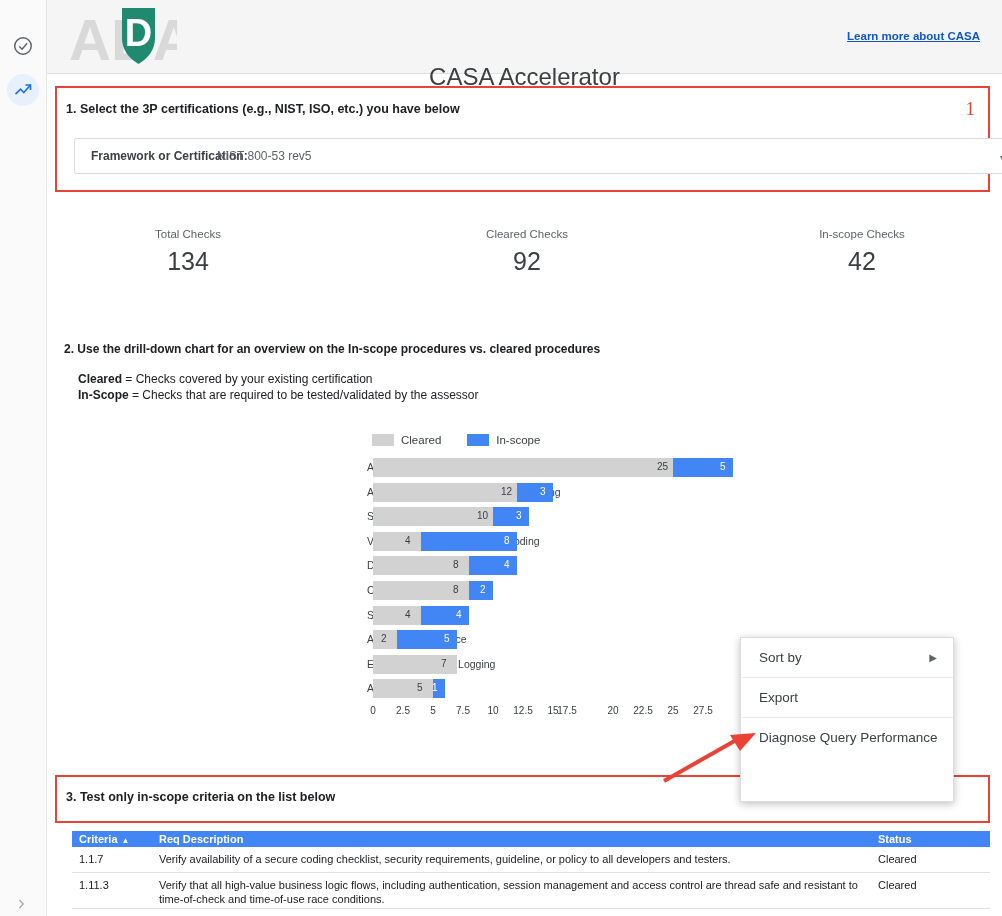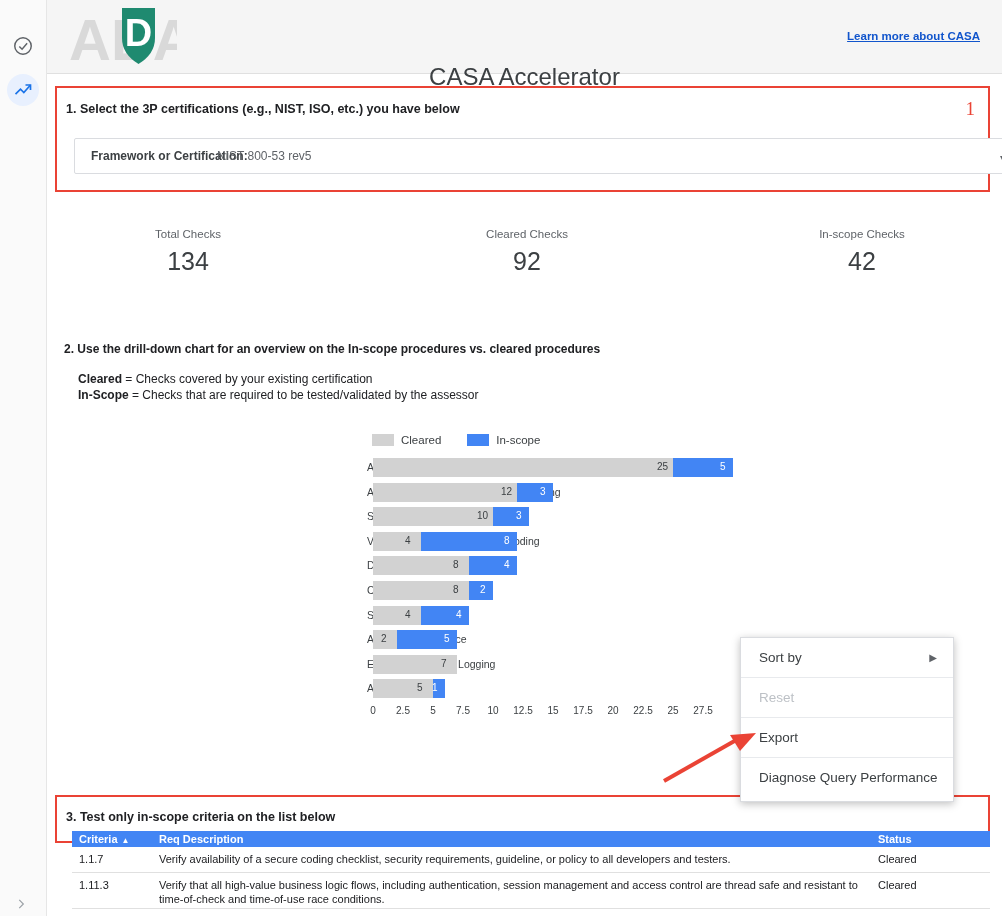--- a/index.html
+++ b/index.html
@@ -129,21 +129,21 @@
   .ctx-item:last-child { border-bottom: none; }
   .ctx-disabled { color: #bdc1c6; }
   .ctx-arrow { position: absolute; right: 16px; top: 0; font-size: 10px; color: #5f6368; }
 
   
   #ctx-arrow-anno { position: absolute; left: 660px; top: 725px; z-index: 45; }
 
   
   #section3 {
     position: absolute; left: 55px; top: 775px; width: 935px; height: 48px;
-    border: 2px solid #ea4335; background: #fff; margin-top: 20px;
+    border: 2px solid #ea4335; background: #fff;
   }
   #s3-title {
     position: absolute; left: 9px; top: 13px; font-size: 12.5px;
     font-weight: bold; color: #202124;
   }
   #table {
     position: absolute; left: 72px; top: 831px; width: 918px;
   }
   #thead {
     position: relative; height: 16px; background: #4285f4; color: #fff;
@@ -313,43 +313,40 @@
         </div>
       </div>
     <div id="xaxis">
         <span class="xtick" style="left: 0px;">0</span>
         <span class="xtick" style="left: 30px;">2.5</span>
         <span class="xtick" style="left: 60px;">5</span>
         <span class="xtick" style="left: 90px;">7.5</span>
         <span class="xtick" style="left: 120px;">10</span>
         <span class="xtick" style="left: 150px;">12.5</span>
         <span class="xtick" style="left: 180px;">15</span>
-        <span class="xtick" style="left: 210px;">17.5</span>
+        <span class="xtick" style="left: 194px;">17.5</span>
         <span class="xtick" style="left: 240px;">20</span>
         <span class="xtick" style="left: 270px;">22.5</span>
         <span class="xtick" style="left: 300px;">25</span>
         <span class="xtick" style="left: 330px;">27.5</span>
       </div>
   </div>
 
   <div id="ctx-arrow-anno">
     <svg width="100" height="60" viewBox="0 0 100 60">
       <path d="M4 56 L78 14" stroke="#ea4335" stroke-width="4" fill="none"></path>
       <path d="M96 8 L70 10 L80 26 Z" fill="#ea4335"></path>
     </svg>
   </div>
 
   <div id="ctxmenu">
     <div class="ctx-item">
       <span>Sort by</span>
       <span class="ctx-arrow">▶</span>
     </div>
-    <div class="ctx-item ctx-disabled">
-      <span>Reset</span>
-    </div>
     <div class="ctx-item">
       <span>Export</span>
     </div>
     <div class="ctx-item">
       <span>Diagnose Query Performance</span>
     </div>
   </div>
 
   <div id="section3">
     <div id="s3-title">3. Test only in-scope criteria on the list below</div>

